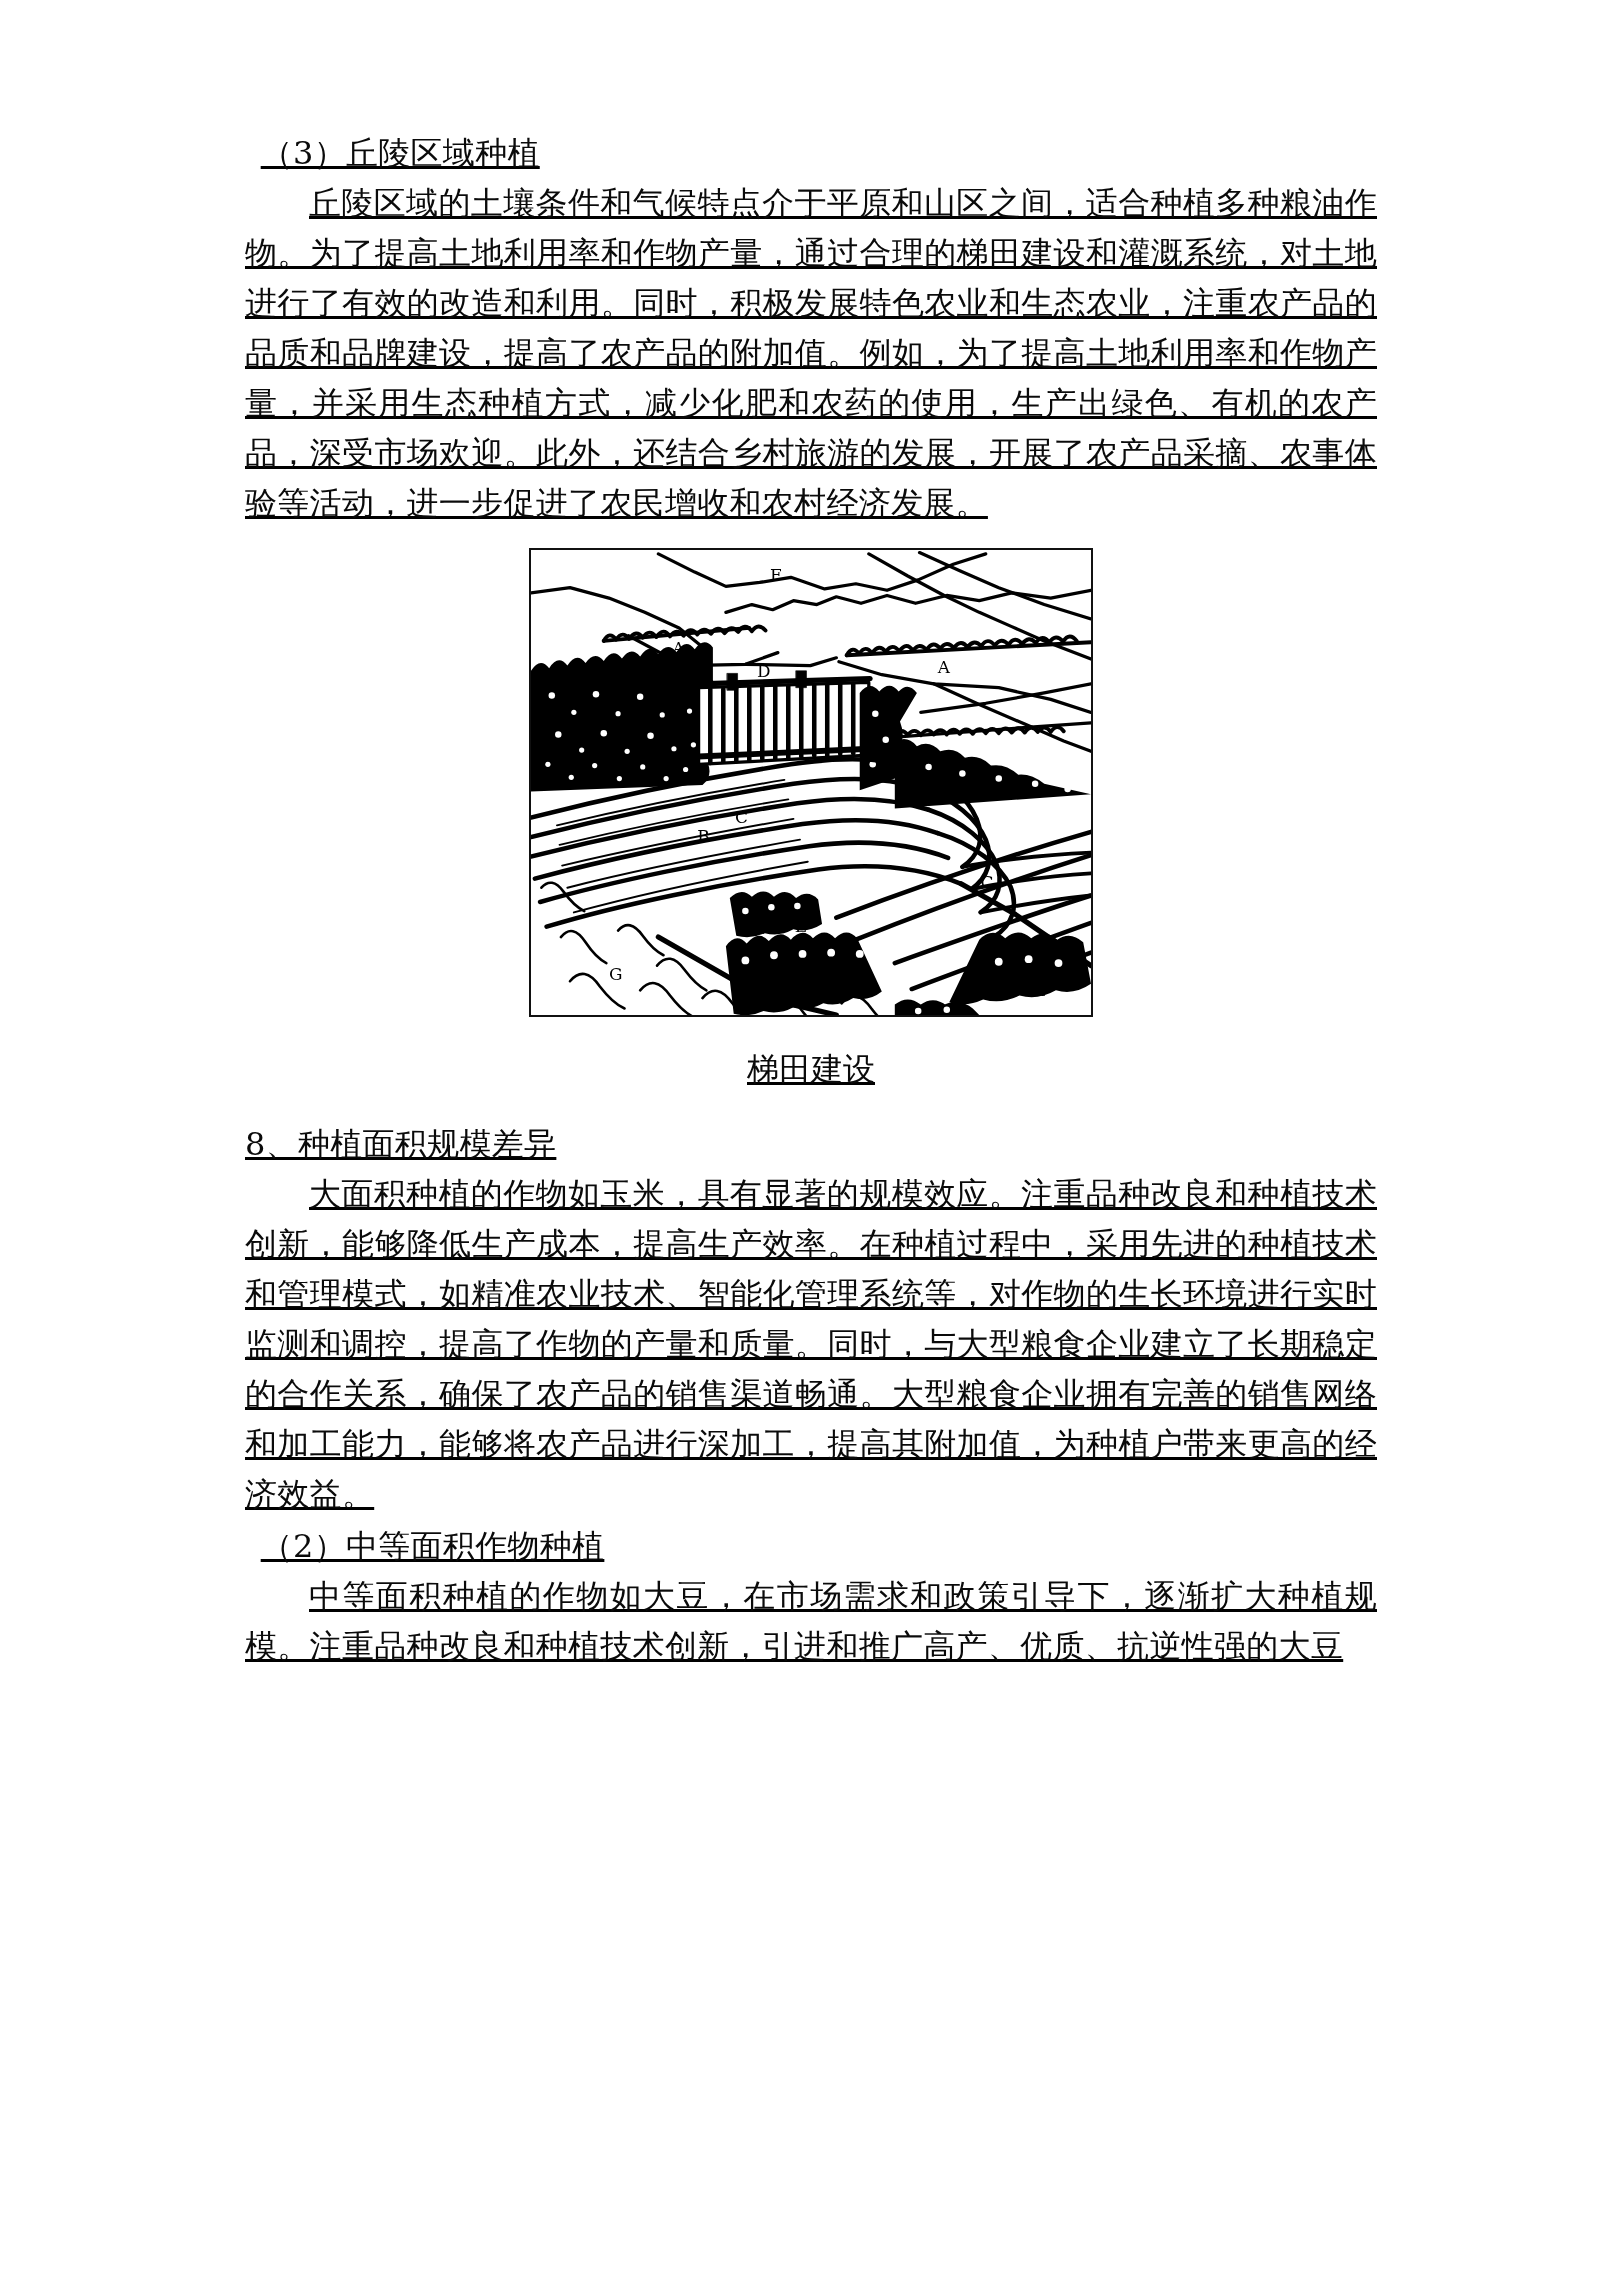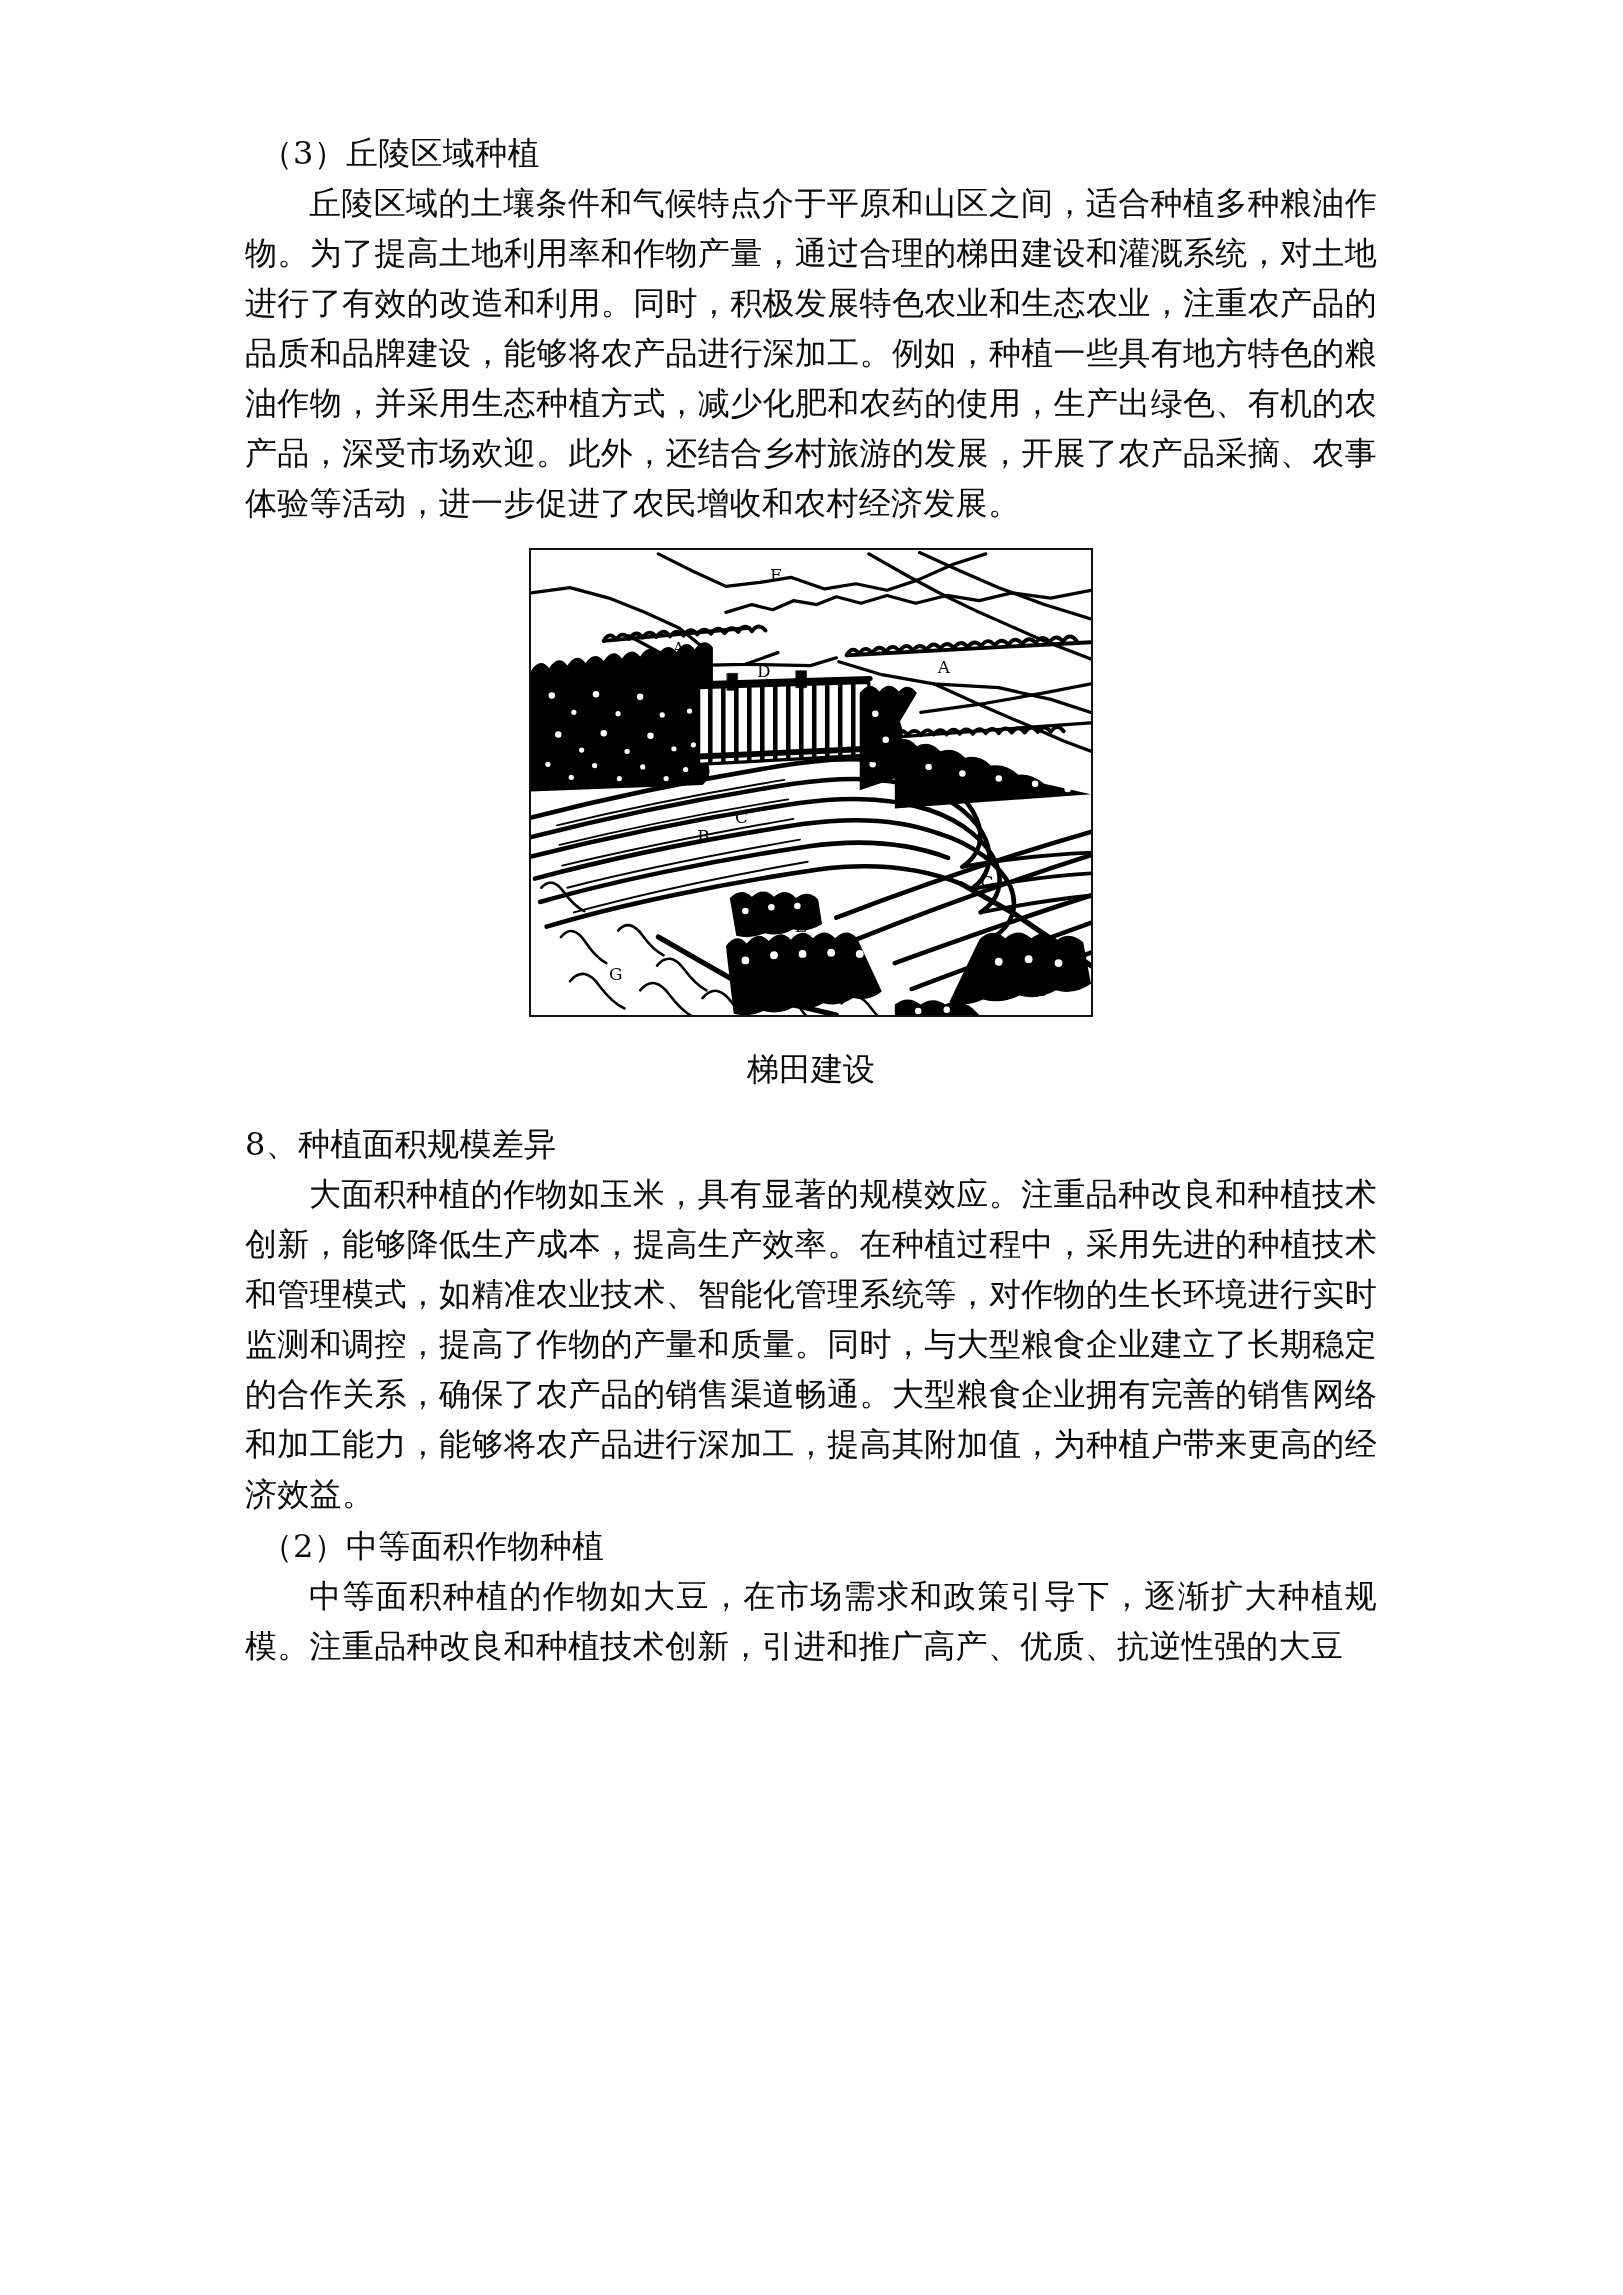--- a/index.html
+++ b/index.html
@@ -22,20 +22,21 @@
     width: 1623px;
     height: 2295px;
     background: #ffffff;
   }
 
   .content {
     position: absolute;
     left: 245px;
     top: 128px;
     width: 1132px;
+    text-decoration: underline;
   }
 
   
   .heading,
   .para,
   .sub-heading {
     font-size: 32px;
     line-height: 50px;
     letter-spacing: 0.3px;
     text-align: justify;
@@ -97,21 +98,21 @@
   }
 </style>
 </head>
 <body>
 
 <div class="page">
   <div class="content">
 
     <p class="sub-heading">（3）丘陵区域种植</p>
 
-    <p class="para">丘陵区域的土壤条件和气候特点介于平原和山区之间，适合种植多种粮油作物。为了提高土地利用率和作物产量，通过合理的梯田建设和灌溉系统，对土地进行了有效的改造和利用。同时，积极发展特色农业和生态农业，注重农产品的品质和品牌建设，能够将农产品进行深加工。例如，种植一些具有地方特色的粮油作物，并采用生态种植方式，减少化肥和农药的使用，生产出绿色、有机的农产品，深受市场欢迎。此外，还结合乡村旅游的发展，开展了农产品采摘、农事体验等活动，进一步促进了农民增收和农村经济发展。</p>
+    <p class="para">丘陵区域的土壤条件和气候特点介于平原和山区之间，适合种植多种粮油作物。为了提高土地利用率和作物产量，通过合理的梯田建设和灌溉系统，对土地进行了有效的改造和利用。同时，积极发展特色农业和生态农业，注重农产品的品质和品牌建设，提高了农产品的附加值。例如，为了提高土地利用率和作物产量，并采用生态种植方式，减少化肥和农药的使用，生产出绿色、有机的农产品，深受市场欢迎。此外，还结合乡村旅游的发展，开展了农产品采摘、农事体验等活动，进一步促进了农民增收和农村经济发展。</p>
 
     <div class="gap-lg"></div>
 
     <figure class="figure">
       <div class="figure-frame">
         <svg viewBox="0 0 862 716" preserveAspectRatio="none">
           <rect x="0" y="0" width="862" height="716" fill="#ffffff"></rect>
 
           <g stroke="#000000" fill="none" stroke-linecap="round" stroke-linejoin="round">
 

